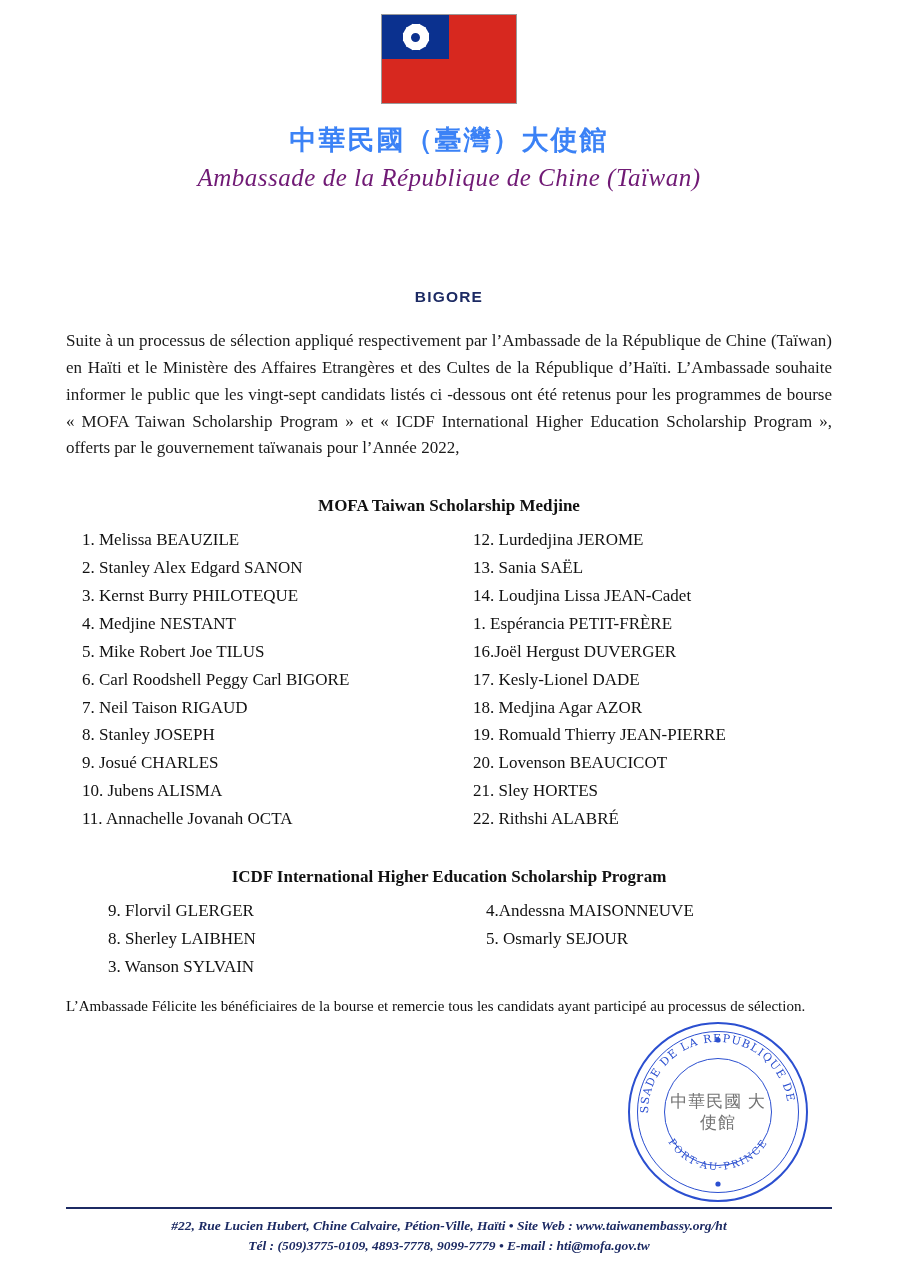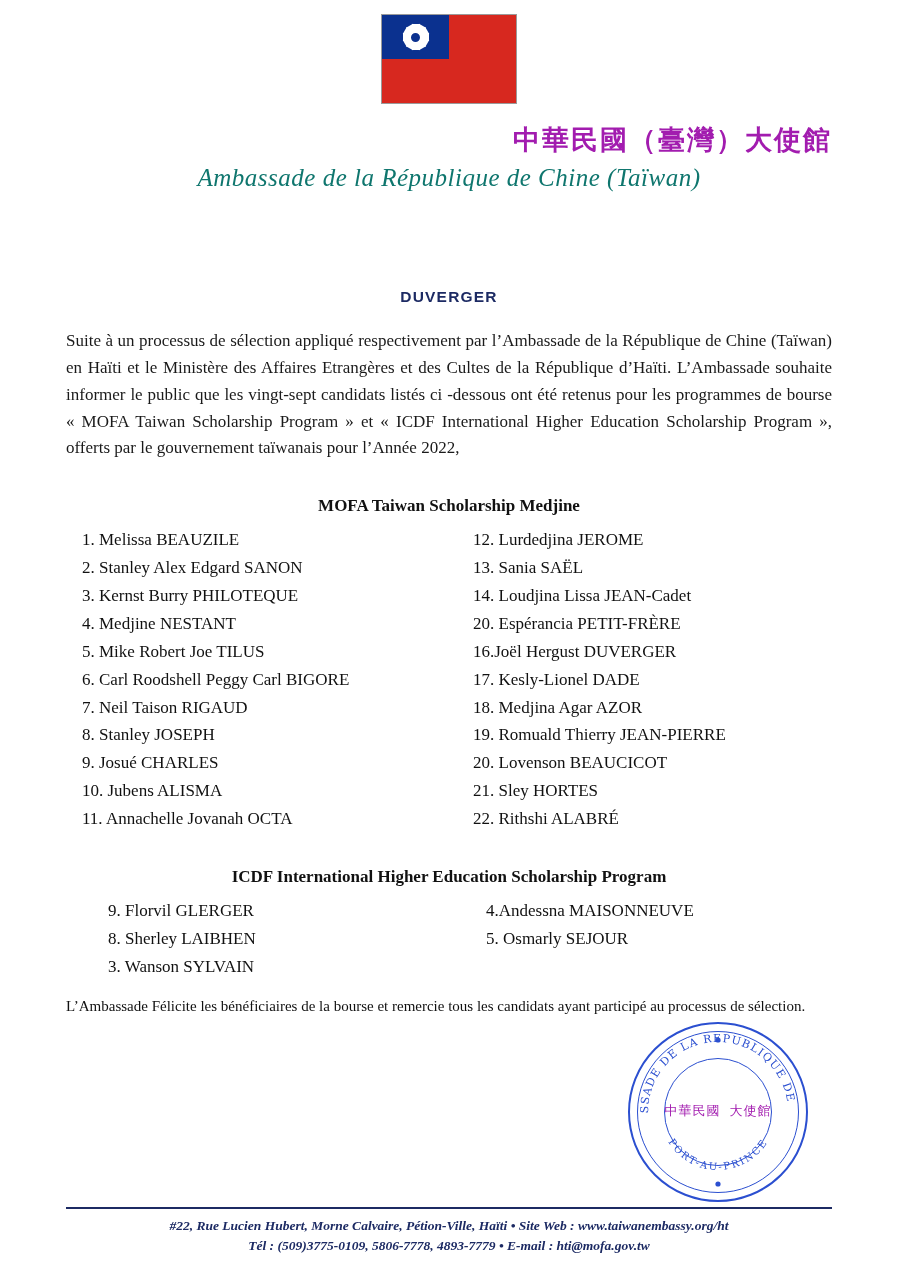--- a/index.html
+++ b/index.html
@@ -75,30 +75,29 @@
     background: #0b318f;
     border: 2px solid #ffffff;
     border-radius: 50%;
     box-sizing: border-box;
   }
   .cn-title {
     margin-top: 18px;
     font-family: "DejaVu Serif", serif;
     font-size: 27px;
     letter-spacing: 2px;
-    color: #a21caf;
+    color: #3b82f6;
     font-weight: 700;
-    text-align: right;
   }
   .fr-title {
     margin-top: 6px;
     font-family: "Liberation Serif", serif;
     font-style: italic;
     font-size: 25px;
-    color: #0f766e;
+    color: #701a75;
     letter-spacing: 0.5px;
   }
 
   
   .doc-title {
     margin-top: 96px;
     text-align: center;
     font-family: "Liberation Sans", sans-serif;
     font-weight: 700;
     font-size: 15.5px;
@@ -188,23 +187,23 @@
   .seal text {
     font-family: "DejaVu Serif", serif;
     fill: #2b4fd0;
   }
   .seal .cn {
     position: absolute;
     inset: 36px;
     display: flex;
     align-items: center;
     justify-content: center;
-    font-family: Liberation Mono, monospace;
-    font-size: 13px;
-    color: #a21caf;
+    font-family: Liberation Sans, sans-serif;
+    font-size: 17px;
+    color: #737373;
     letter-spacing: 1px;
     text-align: center;
     line-height: 1.25;
   }
 
   
   .footer {
     position: absolute;
     left: 66px;
     right: 66px;
@@ -239,21 +238,21 @@
           <div class="ray" style="transform:rotate(120deg)"></div>
           <div class="ray" style="transform:rotate(150deg)"></div>
           <div class="sun-core"></div>
         </div>
       </div>
     </div>
     <div class="cn-title">中華民國（臺灣）大使館</div>
     <div class="fr-title">Ambassade de la République de Chine (Taïwan)</div>
   </div>
 
-  <div class="doc-title">DUVERGER</div>
+  <div class="doc-title">BIGORE</div>
 
   <p class="intro">Suite à un processus de sélection appliqué respectivement par l’Ambassade de la République de Chine (Taïwan) en Haïti et le Ministère des Affaires Etrangères et des Cultes de la République d’Haïti. L’Ambassade souhaite informer le public que les vingt-sept candidats listés ci -dessous ont été retenus pour les programmes de bourse  « MOFA Taiwan Scholarship Program » et «  ICDF International Higher Education Scholarship Program », offerts par le gouvernement taïwanais pour l’Année 2022,</p>
 
   <div class="section-heading">MOFA Taiwan Scholarship Medjine</div>
   <div class="two-col">
     <div class="col left">
       <div class="name-line">1. Melissa BEAUZILE</div>
       <div class="name-line">2. Stanley Alex Edgard SANON</div>
       <div class="name-line">3. Kernst Burry PHILOTEQUE</div>
       <div class="name-line">4. Medjine NESTANT</div>
@@ -262,21 +261,21 @@
       <div class="name-line">7. Neil Taison RIGAUD</div>
       <div class="name-line">8. Stanley JOSEPH</div>
       <div class="name-line">9. Josué CHARLES</div>
       <div class="name-line">10. Jubens ALISMA</div>
       <div class="name-line">11. Annachelle Jovanah OCTA</div>
     </div>
     <div class="col right">
       <div class="name-line">12. Lurdedjina JEROME</div>
       <div class="name-line">13. Sania SAËL</div>
       <div class="name-line">14. Loudjina Lissa JEAN-Cadet</div>
-      <div class="name-line">20. Espérancia PETIT-FRÈRE</div>
+      <div class="name-line">1. Espérancia PETIT-FRÈRE</div>
       <div class="name-line">16.Joël Hergust DUVERGER</div>
       <div class="name-line">17. Kesly-Lionel DADE</div>
       <div class="name-line">18. Medjina Agar AZOR</div>
       <div class="name-line">19. Romuald Thierry JEAN-PIERRE</div>
       <div class="name-line">20. Lovenson BEAUCICOT</div>
       <div class="name-line">21. Sley HORTES</div>
       <div class="name-line">22. Rithshi ALABRÉ</div>
     </div>
   </div>
 
@@ -311,17 +310,17 @@
         <textPath href="#botArc" startOffset="50%" text-anchor="middle">PORT-AU-PRINCE</textPath>
       </text>
       <circle cx="90" cy="18" r="2.6" fill="#2b4fd0"></circle>
       <circle cx="90" cy="162" r="2.6" fill="#2b4fd0"></circle>
     </svg>
     <div class="cn">中華民國 大使館</div>
   </div>
 
   <div class="footer">
     <div class="rule"></div>
-    <div class="line">#22, Rue Lucien Hubert, Morne Calvaire, Pétion-Ville, Haïti • Site Web : www.taiwanembassy.org/ht</div>
-    <div class="line">Tél : (509)3775-0109, 5806-7778, 4893-7779 • E-mail : hti@mofa.gov.tw</div>
+    <div class="line">#22, Rue Lucien Hubert, Chine Calvaire, Pétion-Ville, Haïti • Site Web : www.taiwanembassy.org/ht</div>
+    <div class="line">Tél : (509)3775-0109, 4893-7778, 9099-7779 • E-mail : hti@mofa.gov.tw</div>
   </div>
 
 </div>
 
 </body></html>

